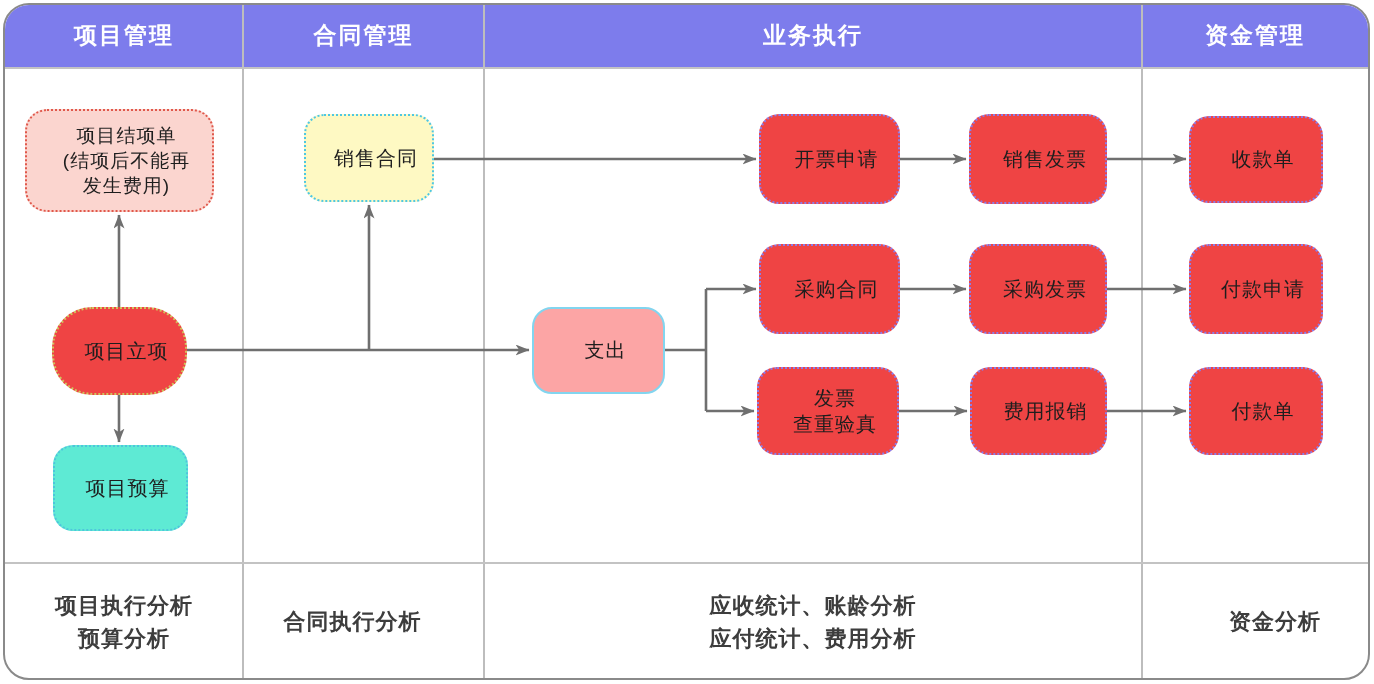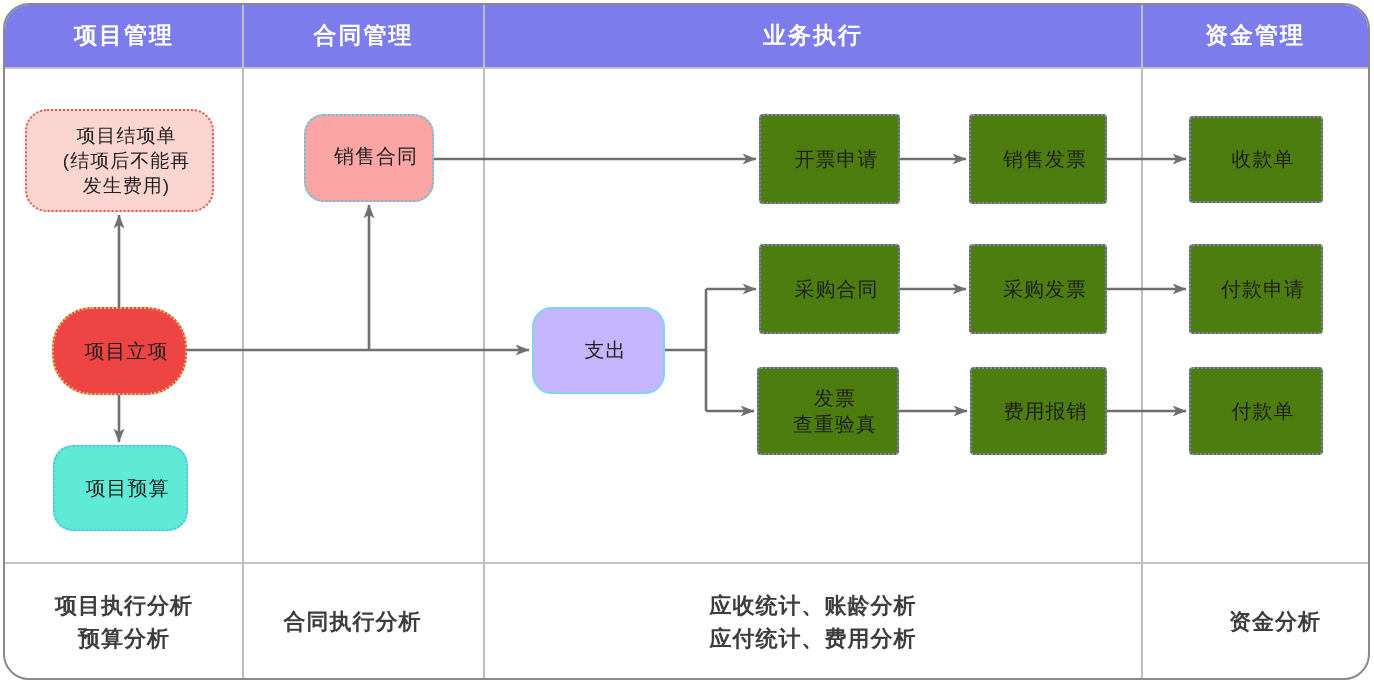--- a/index.html
+++ b/index.html
@@ -30,23 +30,23 @@
   .edges{position:absolute;left:0;top:0;pointer-events:none;}
   .edges line,.edges polyline{stroke:#6f6f6f;stroke-width:2.6;fill:none;}
   .node{
     position:absolute;display:flex;align-items:center;justify-content:center;
     text-align:center;color:#1e1e1e;font-size:20px;font-weight:500;
     white-space:pre-line;line-height:1.32;box-sizing:border-box;letter-spacing:1px;padding-left:14px;
   }
   .n-pink   {background:#fbd5cf;border:2px dotted #e0584b;border-radius:22px;font-size:19px;}
   .n-olive  {background:#ef4444;border:2px dotted #cfc45c;border-radius:40px;}
   .n-cyan   {background:#5eead4;border:2px dotted #4ec5dc;border-radius:20px;font-family:Liberation Serif, serif;}
-  .n-bluedot{background:#fca5a5;border:2px dotted #4ec7e3;border-radius:20px;font-family:Liberation Mono, monospace;}
-  .n-blue   {background:#c4b5fd;border:2px solid #82d5ef;border-radius:20px;}
-  .n-lav    {background:#4d7c0f;border:2px dotted #8c7ce9;border-radius:4px;}
+  .n-bluedot{background:#fef9c3;border:2px dotted #4ec7e3;border-radius:20px;}
+  .n-blue   {background:#fca5a5;border:2px solid #82d5ef;border-radius:20px;}
+  .n-lav    {background:#ef4444;border:2px dotted #8c7ce9;border-radius:20px;}
 </style>
 </head>
 <body>
 
 <div class="frame">
 
   <div class="header-band"></div>
 
   <div class="col-header" style="left:0;width:238px">项目管理</div>
   <div class="col-header" style="left:238px;width:241px">合同管理</div>

